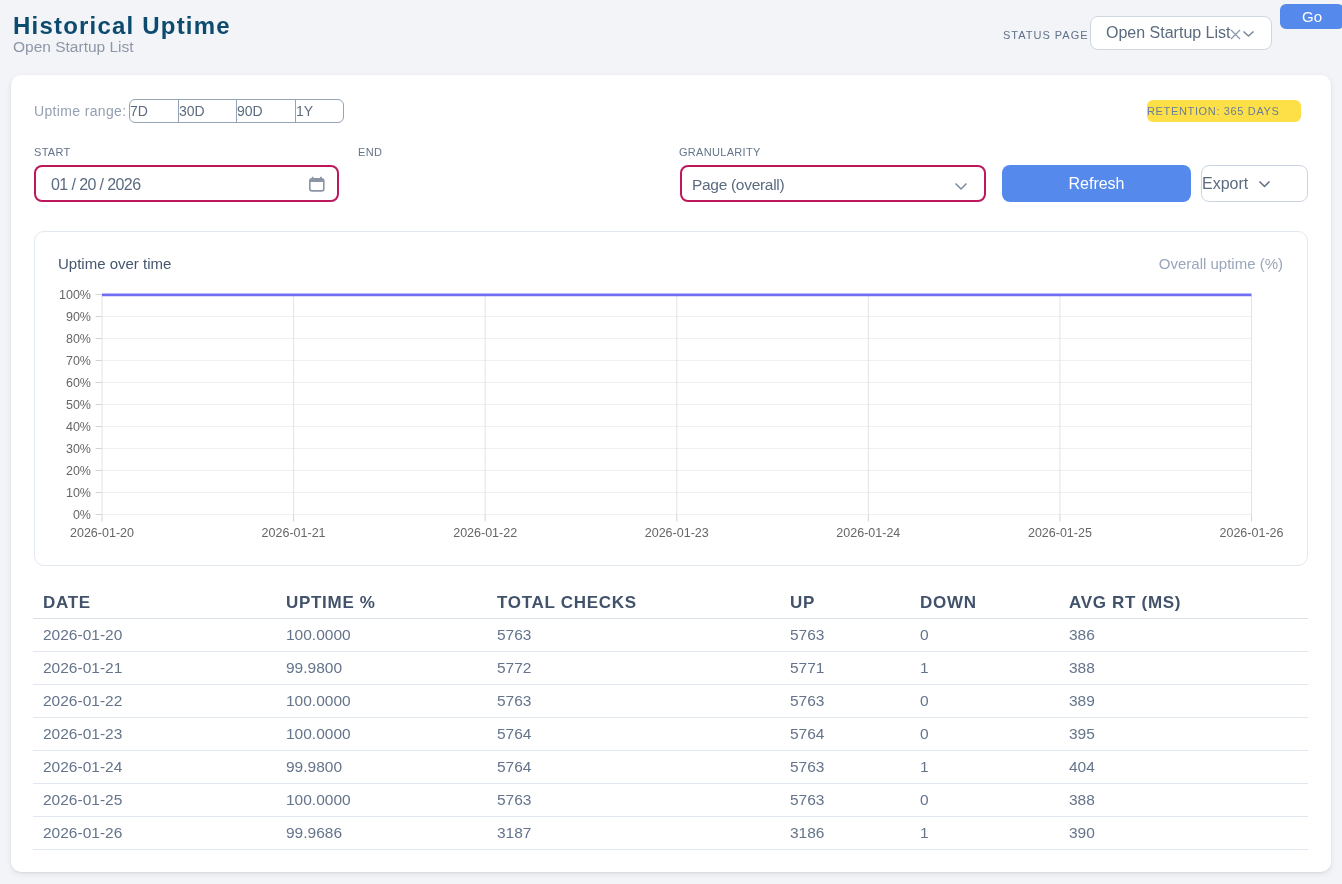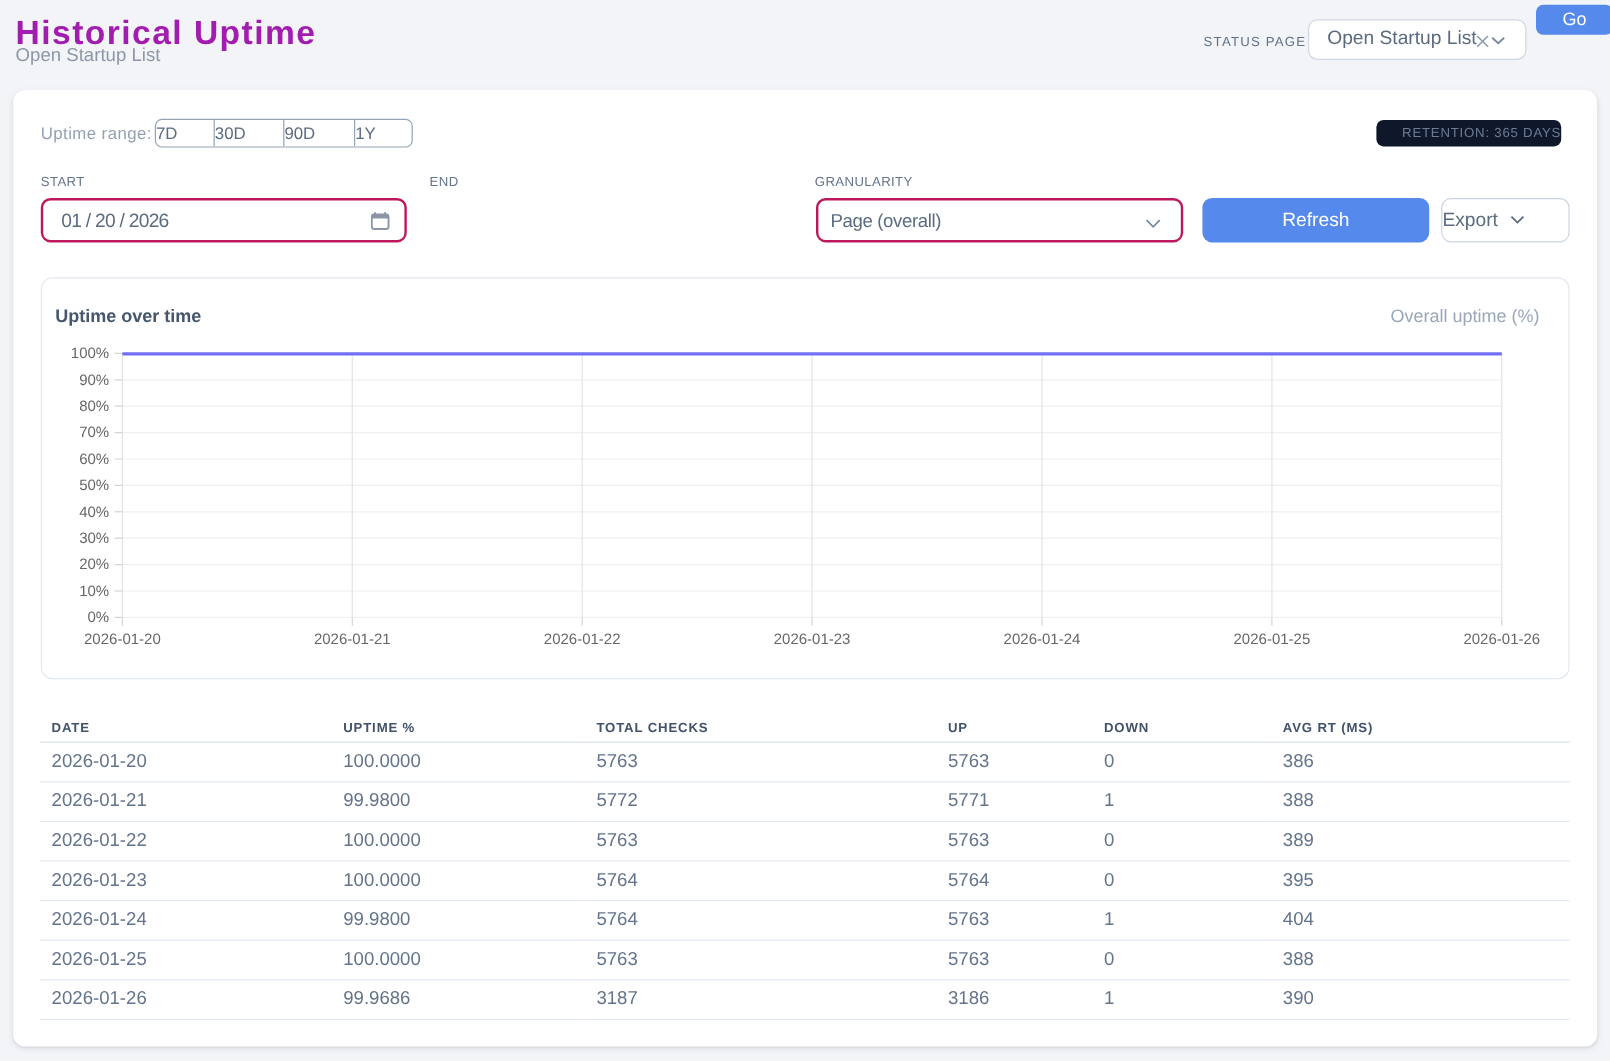--- a/index.html
+++ b/index.html
@@ -1,40 +1,40 @@
 <!DOCTYPE html>
 <html><head>
 <meta charset="utf-8">
 <style>
 * { margin:0; padding:0; box-sizing:border-box; }
 html,body { width:1342px; height:884px; }
 body { background:#f2f4f7; font-family:"Liberation Sans",sans-serif; position:relative; overflow:hidden; }
 .abs { position:absolute; }
-.h1 { left:13px; top:12px; font-size:28px; font-weight:700; color:#a21caf; letter-spacing:1.2px; }
+.h1 { left:13px; top:12px; font-size:24px; font-weight:700; color:#0c4a6e; letter-spacing:1.2px; }
 .sub { left:13px; top:37.5px; font-size:15.5px; color:#8d97a8; }
 .sp-label { left:1003px; top:29px; font-size:11px; font-weight:400; color:#5f7089; letter-spacing:1.0px; }
 .sel-box { left:1090px; top:16px; width:182px; height:34px; background:#fff; border:1px solid #cfd7e1; border-radius:8px; }
 .sel-text { left:15px; top:7px; font-size:16px; color:#5b6b80; white-space:nowrap; }
 .go { left:1280px; top:4px; width:64px; height:25px; background:#5589eb; border-radius:6px; color:#fff; font-size:15px; text-align:center; line-height:25px; }
 .card { left:11px; top:75px; width:1320px; height:797px; background:#fff; border-radius:10px; box-shadow:0 1px 2px rgba(16,24,40,.06), 0 2px 6px rgba(16,24,40,.08); }
 .qlabel { left:23px; top:28px; font-size:14px; letter-spacing:0.35px; color:#94a0b1; }
 .seg { left:118px; top:24px; height:24px; display:flex; border:1px solid #95a3b6; border-radius:6px; overflow:hidden; }
 .seg div { font-size:14px; color:#5b6b80; text-align:left; line-height:22px; }
 .seg div + div { border-left:1px solid #95a3b6; }
-.badge { left:1136px; top:24.5px; width:154px; height:22px; background:#0f172a; border-radius:6px; font-size:11px; color:#6b7d96; letter-spacing:0.65px; text-align:right; line-height:22px; white-space:nowrap; }
+.badge { left:1136px; top:24.5px; width:154px; height:22px; background:#fde047; border-radius:6px; font-size:11px; color:#6b7d96; letter-spacing:0.65px; text-align:left; line-height:22px; white-space:nowrap; }
 .flabel { top:71px; font-size:11px; color:#64748b; letter-spacing:0.3px; }
 .finput { top:90px; height:37px; border:2px solid #be185d; border-radius:8px; background:#fff; }
 .ftext { left:15px; top:9px; font-size:16px; letter-spacing:-0.6px; color:#5b6b80; white-space:nowrap; }
 .btn-refresh { left:991px; top:90px; width:189px; height:37px; background:#5589eb; border-radius:8px; color:#fff; font-size:16px; text-align:center; line-height:37px; }
 .btn-export { left:1190px; top:90px; width:107px; height:37px; background:#fff; border:1px solid #cbd5e1; border-radius:8px; font-size:16px; color:#5b6b80; text-align:left; line-height:35px; }
 .chartcard { left:23px; top:156px; width:1274px; height:335px; border:1px solid #e2e8f0; border-radius:10px; background:#fff; }
-.ctitle { left:11px; top:23px; font-size:15px; font-weight:700; color:#45566d; }
+.ctitle { left:23px; top:23px; font-size:15px; font-weight:400; color:#45566d; }
 .clegend { right:24px; top:23px; font-size:15px; color:#9aa7ba; }
 table.tb { position:absolute; left:22px; top:517px; width:1275px; border-collapse:collapse; table-layout:fixed; }
-.tb th { font-size:11px; font-weight:700; color:#42526b; letter-spacing:0.7px; text-align:left; padding:0 0 5px 10px; height:26px; vertical-align:bottom; border-bottom:1px solid #d9e0e8; }
+.tb th { font-size:17px; font-weight:700; color:#42526b; letter-spacing:0.7px; text-align:left; padding:0 0 5px 10px; height:26px; vertical-align:bottom; border-bottom:1px solid #d9e0e8; }
 .tb td { font-size:15.5px; color:#64748b; padding:0 0 0 10px; height:33px; border-bottom:1px solid #e2e8f0; }
 </style>
 </head>
 <body>
   <div class="abs h1">Historical Uptime</div>
   <div class="abs sub">Open Startup List</div>
   <div class="abs sp-label">STATUS PAGE</div>
   <div class="abs sel-box">
     <div class="abs sel-text">Open Startup List</div>
     <svg class="abs" style="left:138px;top:11px" width="13" height="13" viewBox="0 0 13 13">

